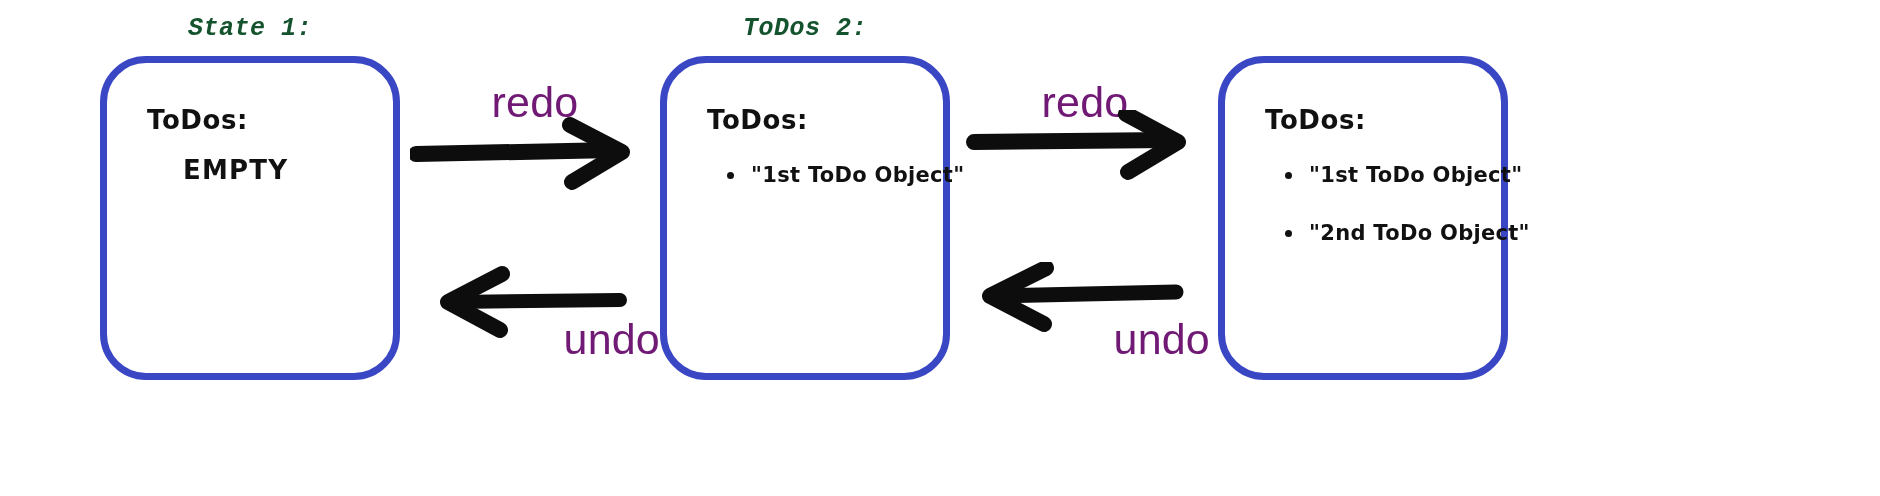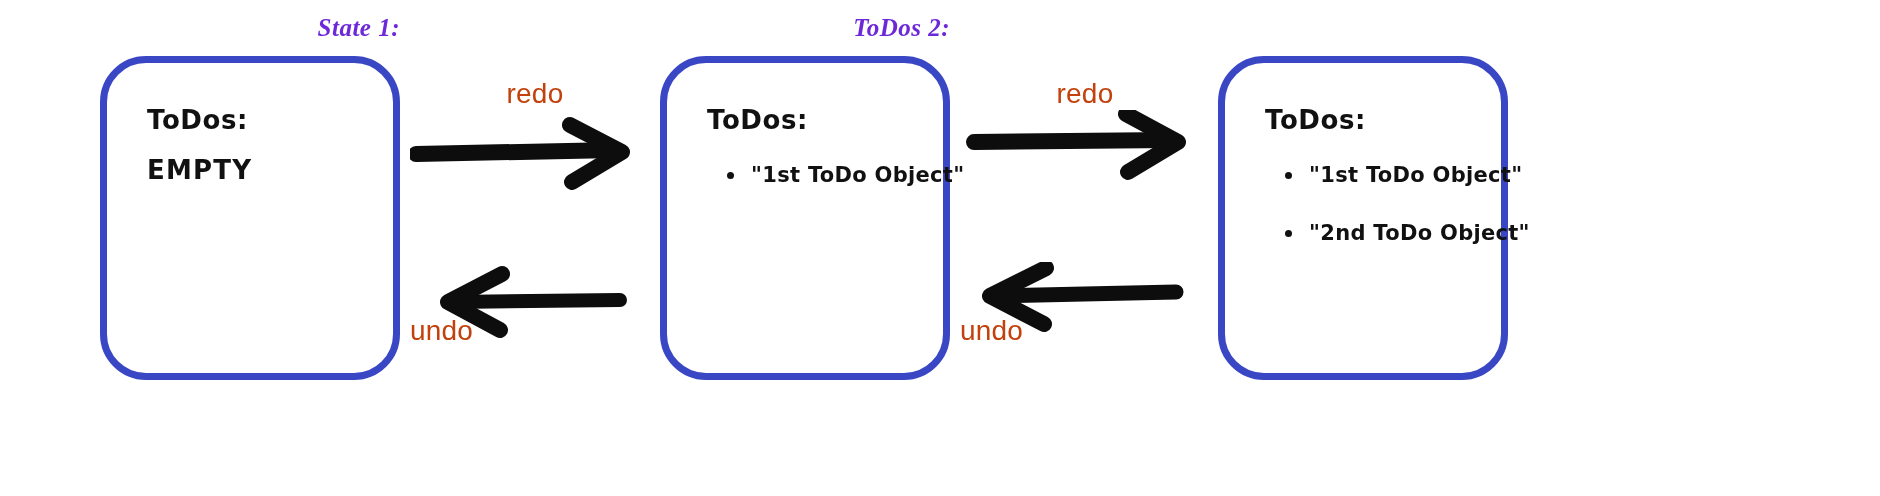--- a/index.html
+++ b/index.html
@@ -26,23 +26,23 @@
     position: absolute;
     top: 0;
     height: 496px;
   }
 
   .state-label {
     position: absolute;
     top: 14px;
     left: 0;
     width: 100%;
-    text-align: right;
-    color: #6d28d9;
-    font-family: Liberation Serif, serif;
+    text-align: center;
+    color: #14532d;
+    font-family: Liberation Mono, monospace;
     font-weight: bold;
     font-style: italic;
     font-size: 25px;
     letter-spacing: 0.5px;
     white-space: nowrap;
   }
 
   .state-box {
     position: absolute;
     top: 56px;
@@ -68,20 +68,21 @@
   .todos-title {
     font-size: 26px;
     letter-spacing: 0.6px;
     margin-bottom: 8px;
     white-space: nowrap;
   }
 
   .empty-value {
     font-size: 26px;
     letter-spacing: 1.2px;
+    margin-left: 36px;
     margin-top: 20px;
     white-space: nowrap;
   }
 
   .todo-list {
     list-style: none;
     margin: 0;
     padding: 0;
     margin-top: 28px;
     margin-left: 18px;
@@ -109,38 +110,38 @@
   
   .connector {
     position: absolute;
     top: 0;
     height: 496px;
   }
 
   .arrow-label {
     position: absolute;
     font-family: "Liberation Sans", sans-serif;
-    font-size: 28px;
-    color: #c2410c;
+    font-size: 43px;
+    color: #701a75;
     white-space: nowrap;
     letter-spacing: 0.2px;
   }
 
   .arrow-label.redo {
     top: 78px;
     left: 0;
     width: 100%;
     text-align: center;
   }
 
   .arrow-label.undo {
     top: 315px;
     left: 0;
     width: 100%;
-    text-align: left;
+    text-align: right;
   }
 
   .arrow-svg {
     position: absolute;
     left: 0;
   }
 
   .arrow-svg.redo-arrow { top: 110px; }
   .arrow-svg.undo-arrow { top: 262px; }
 

